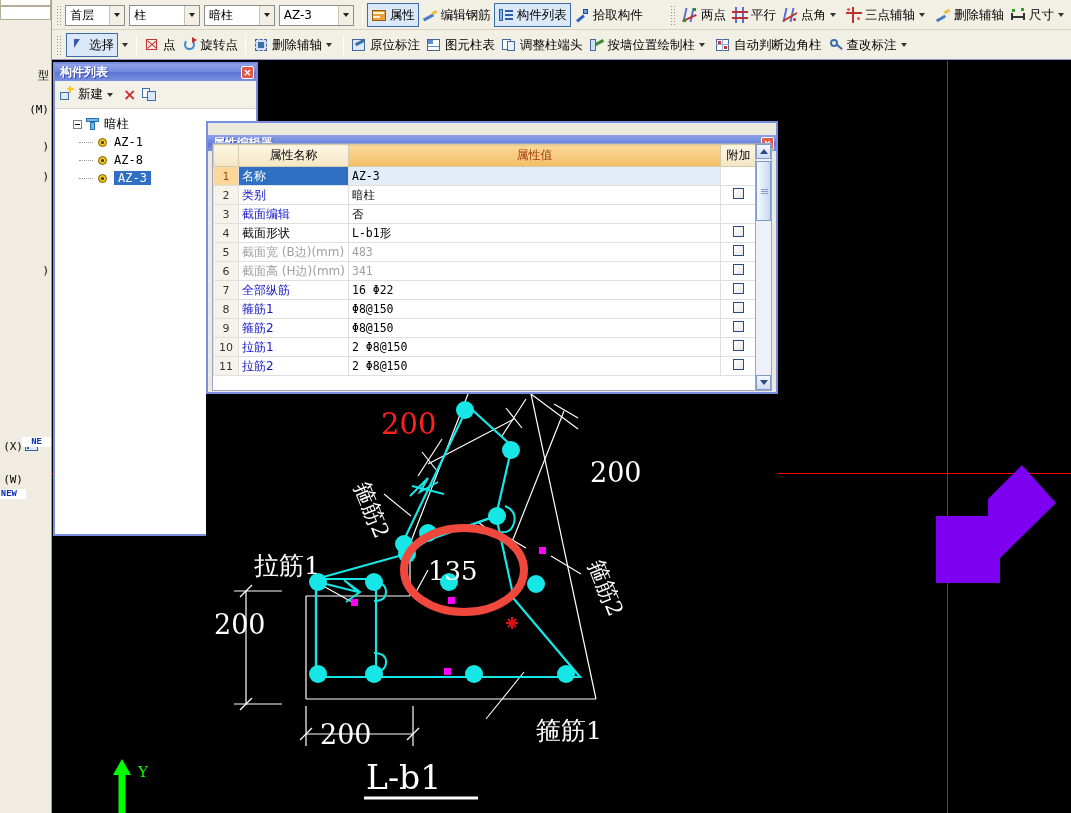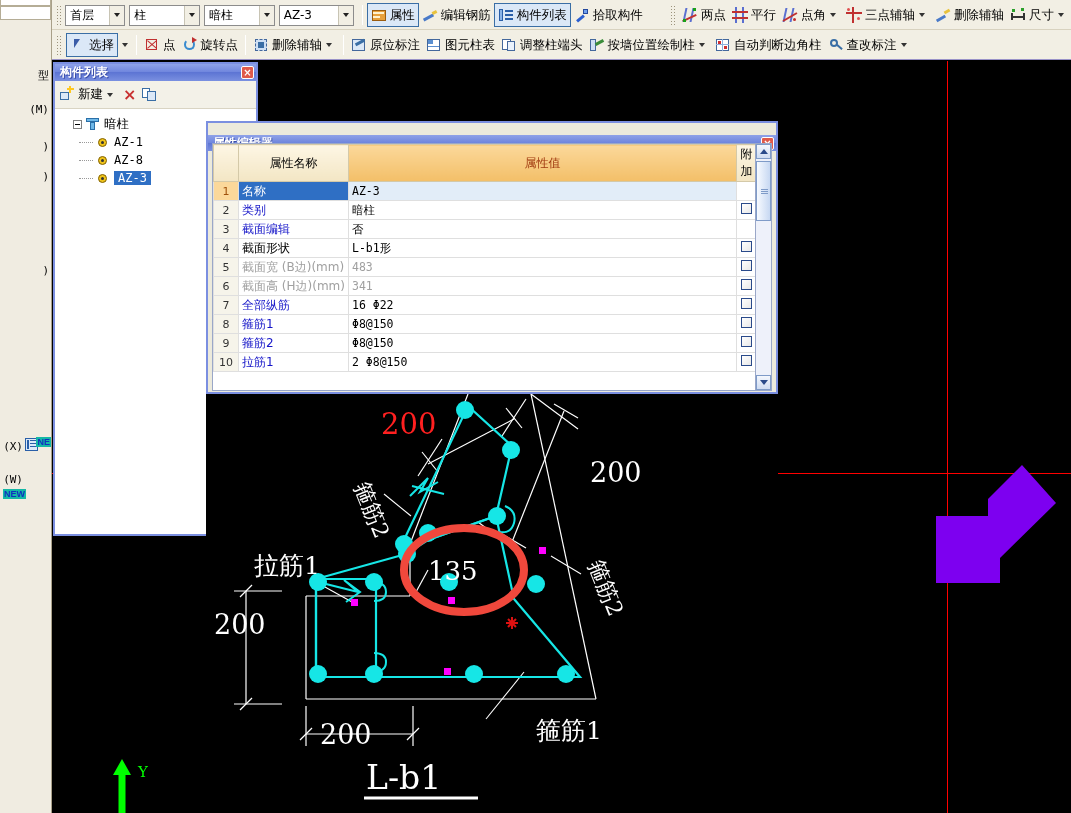--- a/index.html
+++ b/index.html
@@ -13,22 +13,22 @@
 
   
   .leftstrip { position:absolute; left:0; top:0; width:52px; height:813px;
     background:#f0ece1; border-right:1px solid #a9a089; overflow:hidden; }
   .leftstrip .lbox { position:absolute; left:0; width:51px; background:#fff;
     border:1px solid #b5ad96; }
   .lbox1 { top:-8px; height:14px; }
   .lbox2 { top:6px; height:14px; }
   .ls-item { position:absolute; right:2px; color:#000; font-size:11px;
     font-family:"DejaVu Sans Mono","Liberation Mono",monospace; white-space:nowrap; }
-  .ls-badge { position:absolute; background:#14b8a6; color:#1030c0; font-weight:bold;
-    font-size:9px; line-height:10px; padding:0 1px; font-family:Liberation Sans, sans-serif;}
+  .ls-badge { position:absolute; background:#ffffff; color:#1030c0; font-weight:bold;
+    font-size:9px; line-height:10px; padding:0 9px; font-family:Liberation Mono, monospace;}
   .ls-glyph { position:absolute; width:13px; height:13px; background:#dce9f8;
     border:1px solid #2a5fa8; }
   .ls-glyph i { position:absolute; display:block; background:#2a5fa8; }
 
   
   .tbar { position:absolute; left:52px; background:#f2efe4; height:30px; width:1019px;
     border-bottom:1px solid #d8d2bf; }
   .tbar.r1 { top:0; }
   .tbar.r2 { top:30px; border-bottom:1px solid #9a93c8; }
   .grip { display:inline-block; width:7px; height:20px; vertical-align:middle;
@@ -94,21 +94,21 @@
   .winB .ttl { color:#fff; font-weight:bold; font-size:12px; text-shadow:1px 1px 0 #3a4da8;
     padding-left:3px; }
   .grid { position:absolute; left:4px; top:20px; width:546px; height:248px;
     background:#fff; border:1px solid #9aa7c8; overflow:hidden; }
   table.pg { border-collapse:collapse; width:100%; table-layout:fixed; font-size:12px; }
   table.pg th { height:22px; font-weight:normal; border:1px solid #d4c9a8;
     background:linear-gradient(to bottom,#fdf6e4,#f3e6c4); }
   table.pg th.c0 { width:25px; }
   table.pg th.c1 { width:110px; color:#000; }
   table.pg th.c2 { color:#a03a10; background:linear-gradient(to bottom,#fbd89a,#f3bf68); }
-  table.pg th.c3 { width:20px; }
+  table.pg th.c3 { width:36px; }
   table.pg td { height:19px; border:1px solid #dfdfdf; padding:0 3px; overflow:hidden;
     white-space:nowrap; }
   td.num { text-align:center; background:#f6f4ea; color:#333; font-size:11px;
     border-right:1px solid #c9c4b0; }
   td.num.sel { background:#fbd89a; color:#a0500a; }
   td.nm { color:#1414c8; padding-left:8px; }
   td.nm.plain { color:#000; }
   td.nm.gray { color:#a0a0a0; }
   td.nm.selc { background:#2f6fc4; color:#fff; }
   td.vl { font-family:"DejaVu Sans Mono","Liberation Mono",monospace; font-size:11.5px; color:#000;}
@@ -658,20 +658,26 @@
             <td class="nm">箍筋2</td>
             <td class="vl"> Φ8@150</td>
             <td class="att"><span class="chk"></span></td>
           </tr>
           <tr>
             <td class="num">10</td>
             <td class="nm">拉筋1</td>
             <td class="vl">2 Φ8@150</td>
             <td class="att"><span class="chk"></span></td>
           </tr>
+          <tr>
+            <td class="num">11</td>
+            <td class="nm">拉筋2</td>
+            <td class="vl">2 Φ8@150</td>
+            <td class="att"><span class="chk"></span></td>
+          </tr>
         </tbody>
       </table>
     </div>
 
     <div class="vscroll">
       <span class="sarrow top">
           <i class="up"></i>
         </span>
       <span class="sthumb"></span>
       <span class="sarrow bot">

